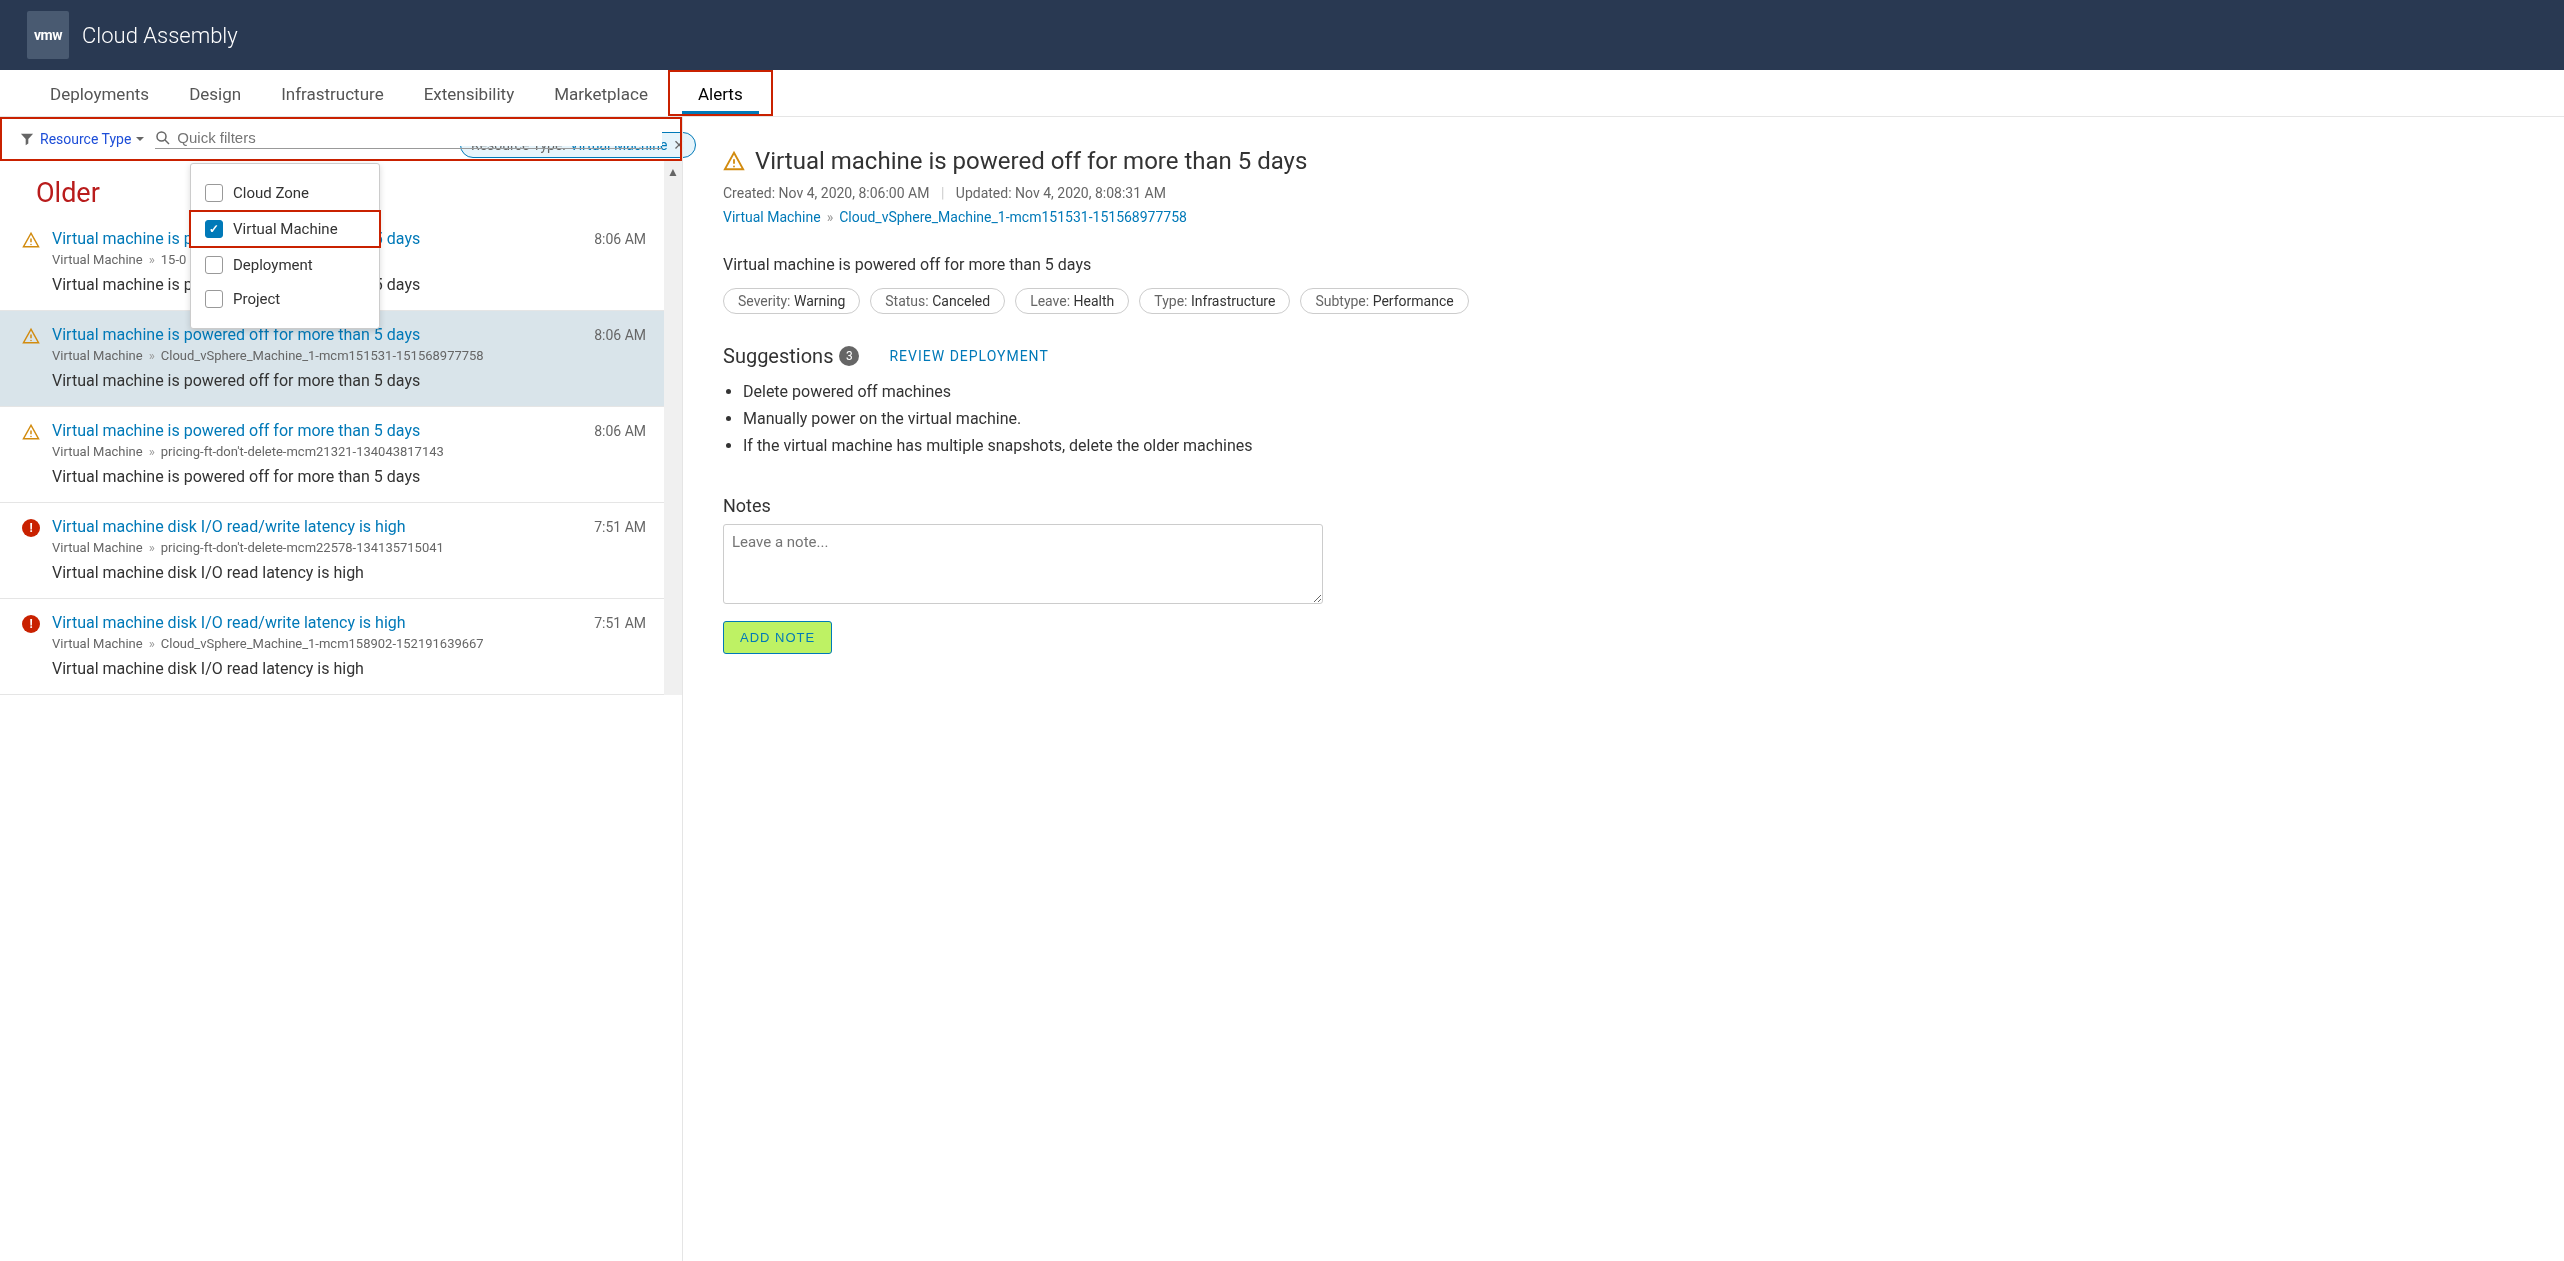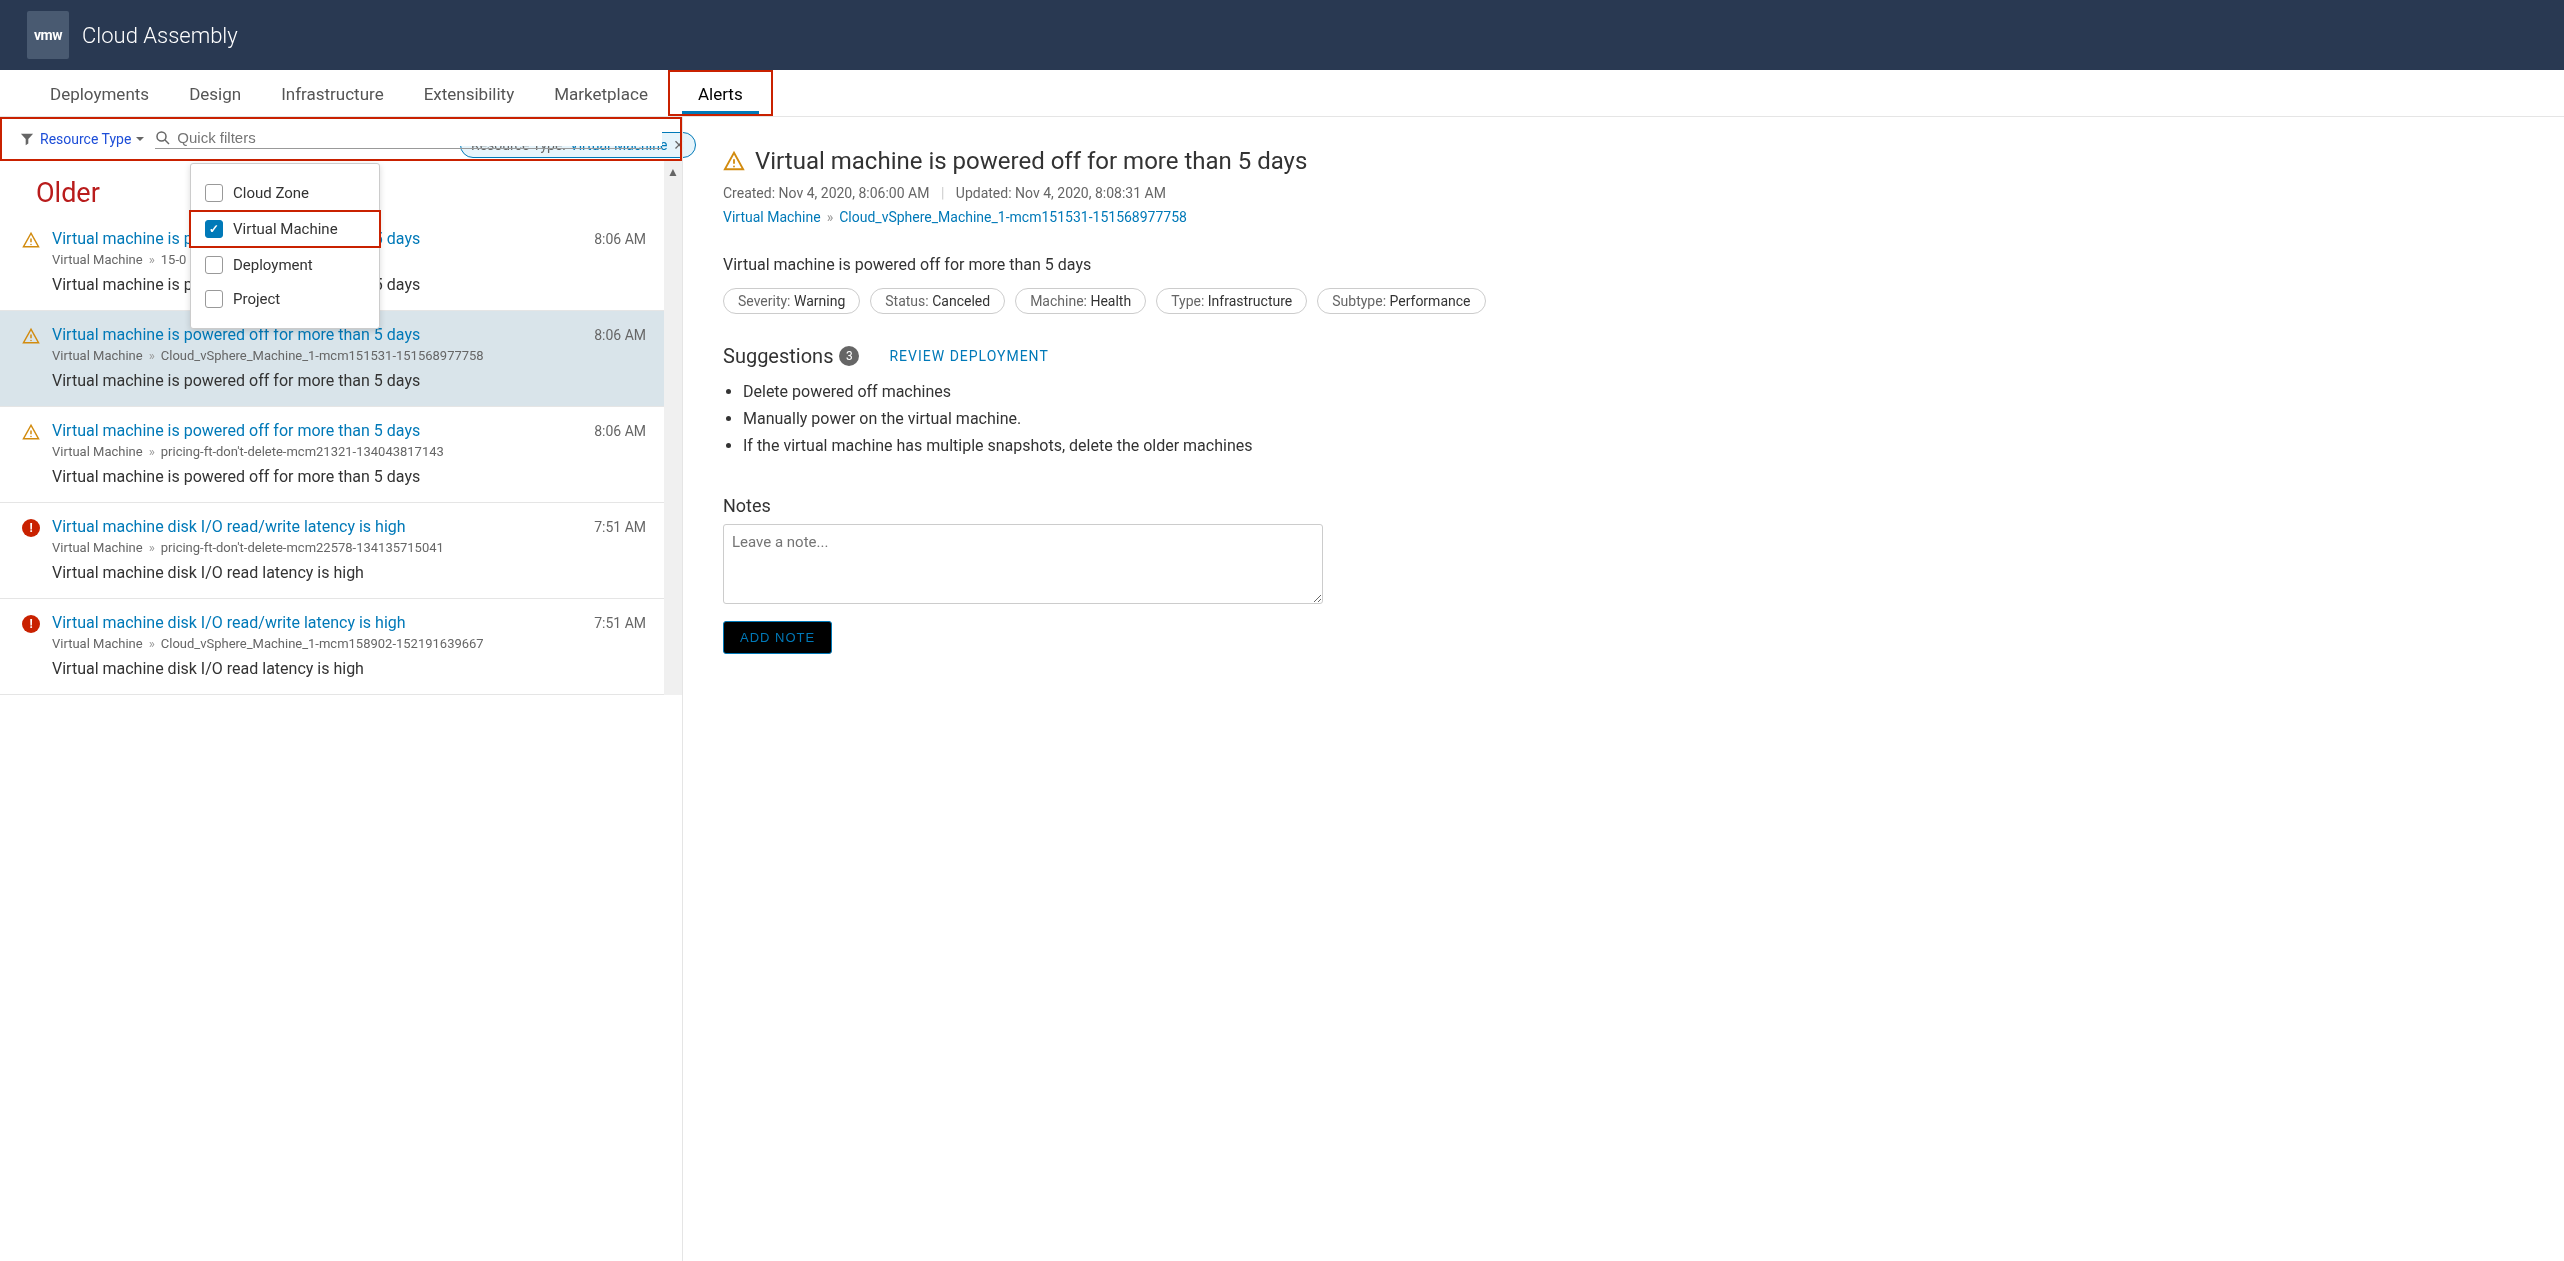--- a/index.html
+++ b/index.html
@@ -75,21 +75,21 @@
   .pill-row { display: flex; flex-wrap: wrap; gap: 10px; margin-bottom: 30px; }
   .pill { border: 1px solid #ccc; border-radius: 14px; padding: 4px 14px; font-size: 14px; color: #666;}
   .pill .k { color: #666; text-align: center; } .pill .v { color: #333; }
   .section-title { font-size: 20px; color: #333; display: flex; align-items: center; margin-bottom: 14px; }
   .badge-count { background: #666; color: #fff; border-radius: 50%; width: 20px; height: 20px; display: inline-flex; align-items: center; justify-content: center; font-size: 12px; margin-left: 6px;}
   .review-link { color: #0079b8; font-size: 14px; letter-spacing: 1px; margin-left: 30px; cursor: pointer;}
   .suggestion-list { list-style: disc; padding-left: 20px; margin-bottom: 40px;}
   .suggestion-list li { font-size: 16px; color: #333; margin-bottom: 8px;}
   .notes-label { font-size: 18px; color: #333; margin-bottom: 8px;}
   .notes-ta { width: 600px; height: 80px; border: 1px solid #ccc; border-radius: 3px; padding: 8px; font-size: 15px; color: #666; resize: both; margin-bottom: 14px; font-family: inherit;}
-  .btn-outline { border: 1px solid #0079b8; color: #0079b8; background: #000000; padding: 8px 16px; font-size: 13px; letter-spacing: 1px; cursor: pointer; border-radius: 3px;}
+  .btn-outline { border: 1px solid #0079b8; color: #0079b8; background: #bef264; padding: 8px 16px; font-size: 13px; letter-spacing: 1px; cursor: pointer; border-radius: 3px;}
   
   svg { display: block; }
 </style>
 </head>
 <body>
 
 <div class="header">
   <div class="logo-box">
     <span class="logo-text">vmw</span>
   </div>
@@ -276,21 +276,21 @@
     </div>
     <div class="detail-bc">
       <a style="color:#0079b8;cursor:pointer;">Virtual Machine</a>
       <span class="bc-chevron">»</span>
       <a style="color:#0079b8;cursor:pointer;">Cloud_vSphere_Machine_1-mcm151531-151568977758</a>
     </div>
     <div class="detail-desc">Virtual machine is powered off for more than 5 days</div>
     <div class="pill-row" id="pill-row">
         <span class="pill"><span class="k">Severity: </span><span class="v">Warning</span></span>
         <span class="pill"><span class="k">Status: </span><span class="v">Canceled</span></span>
-        <span class="pill"><span class="k">Machine: </span><span class="v">Health</span></span>
+        <span class="pill"><span class="k">Leave: </span><span class="v">Health</span></span>
         <span class="pill"><span class="k">Type: </span><span class="v">Infrastructure</span></span>
         <span class="pill"><span class="k">Subtype: </span><span class="v">Performance</span></span>
       </div>
 
     <div class="section-title">
       <span>Suggestions</span>
       <span class="badge-count">3</span>
       <a class="review-link">REVIEW DEPLOYMENT</a>
     </div>
     <ul class="suggestion-list" id="suggestion-list">

